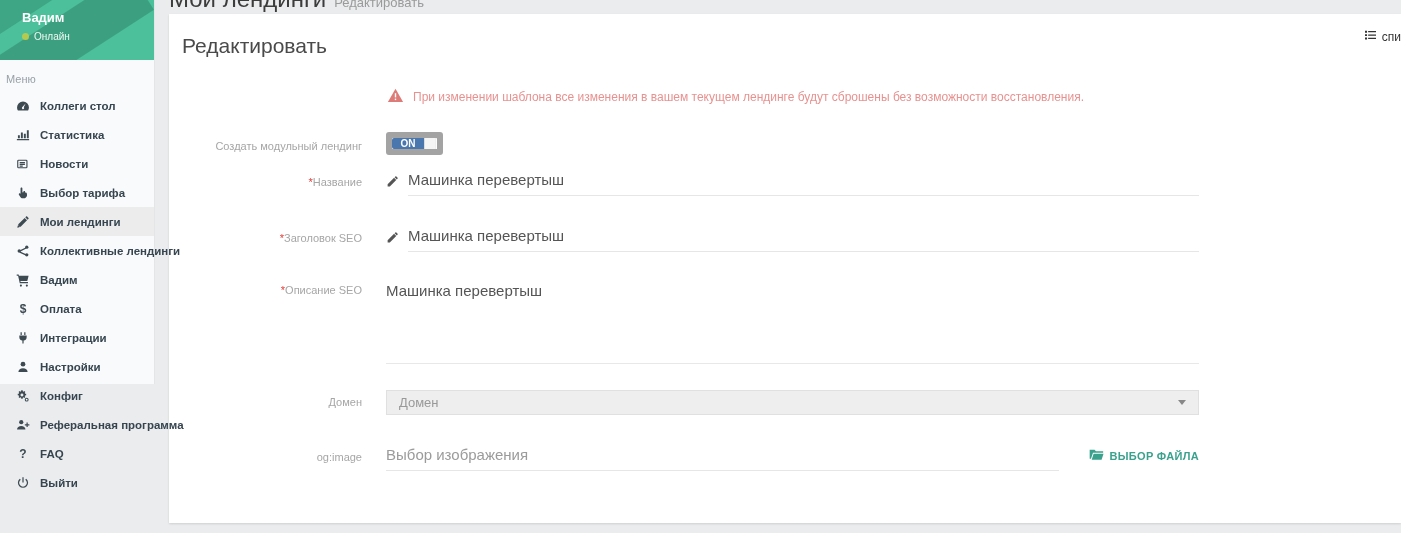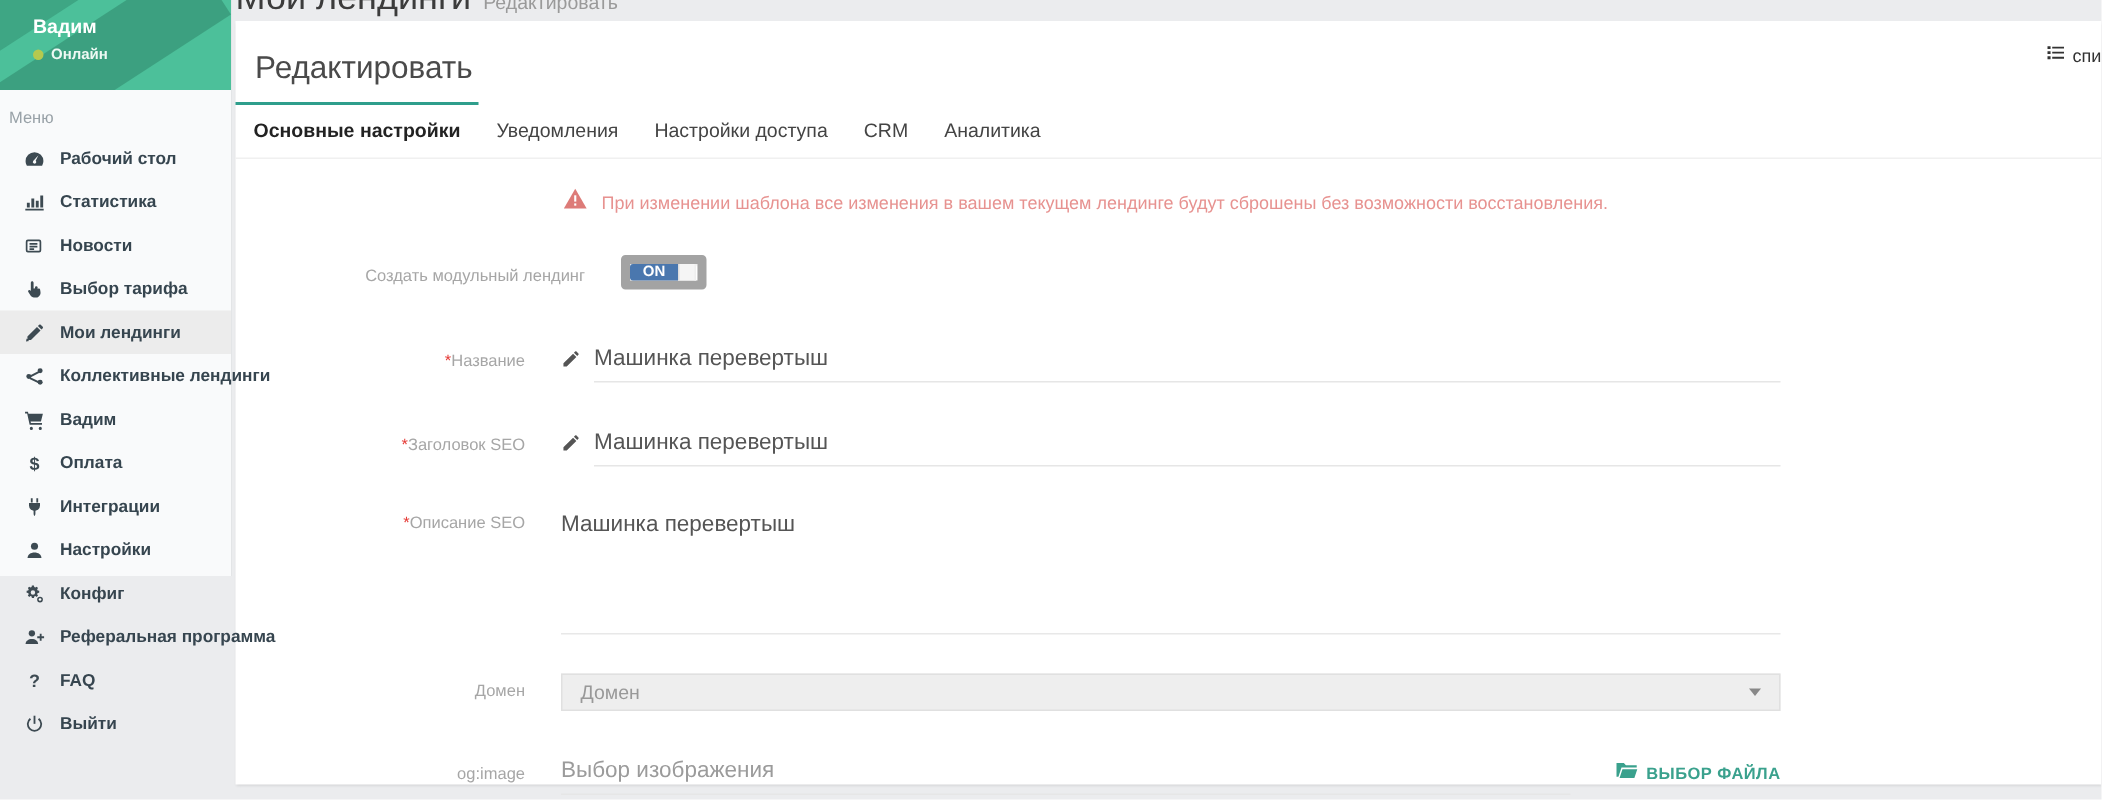--- a/index.html
+++ b/index.html
@@ -26,36 +26,36 @@
     left:-70px; top:30px;
   }
   .sidebar-header::after {
     content:""; position:absolute; width:150px; height:90px;
     background:rgba(15,75,55,.22); transform:rotate(-33deg);
     left:-90px; top:-55px;
   }
   .user-block { position:relative; z-index:1; }
   .user-name { color:#ffffff; font-size:13px; font-weight:bold; }
   .user-status { margin-top:6px; display:flex; align-items:center; gap:5px;
-    color:#eef9f4; font-size:10px;font-weight:bold; }
+    color:#eef9f4; font-size:10px; }
   .status-dot { width:7px; height:7px; border-radius:50%; background:#b5c94f; }
 
   .menu-label { color:#98a1a7; font-size:11px; padding:13px 0 6px 6px; }
   .menu-item {
     display:flex; align-items:center; height:29px; padding-left:15px; gap:9px;
     font-size:11.5px; font-weight:700; color:#36454f; cursor:pointer;
     white-space:nowrap;
   }
   .menu-item.active { background:#ececec; }
   .mi { width:16px; min-width:16px; display:flex; justify-content:center; align-items:center; }
   .mi svg { display:block; }
   .mi-txt { font-size:12px; font-weight:bold; color:#3d4a52; width:16px; text-align:center; }
 
   
-  .main { position:absolute; left:144px; top:0; right:0; height:533px; }
+  .main { position:absolute; left:156px; top:0; right:0; height:533px; }
   .page-title {
     position:absolute; top:-15px; left:13px;
     display:flex; align-items:baseline; gap:8px; white-space:nowrap;
   }
   .page-title h1 { margin:0; font-size:24px; font-weight:400; color:#3c3c3c; }
   .page-title small { font-size:13px; color:#9a9a9a; }
 
   .card {
     position:absolute; left:13px; top:14px; right:0; bottom:10px;
     background:#ffffff; box-shadow:0 1px 2px rgba(0,0,0,.12);
@@ -93,21 +93,21 @@
   .control { flex:1; display:flex; align-items:flex-start; margin-left:8px; }
   .pencil { margin:8px 9px 0 0; flex:none; }
 
   .u-input {
     flex:1; border:none; border-bottom:1px solid #e6e6e6; outline:none;
     font-family:"Liberation Sans", sans-serif;
     font-size:15px; color:#555; padding:5px 0 7px; background:transparent; min-width:0;
   }
   .u-input::placeholder { color:#9b9b9b; opacity:1; }
 
-  .row-toggle { margin-bottom:32px;padding-left:40px; }
+  .row-toggle { margin-bottom:11px; }
   .toggle {
     position:relative; width:57px; height:23px; margin-top:2px;
     border:6px solid #a3a3a3; border-radius:3px; background:#fff; cursor:pointer;
     box-shadow:inset 0 1px 1px rgba(0,0,0,.08);
   }
   .toggle-on {
     position:absolute; left:0; top:0; bottom:0; width:32px;
     background:#4a77ae; color:#fff; font-size:10px; font-weight:bold;
     display:flex; align-items:center; justify-content:center;
     border-radius:2px 0 0 2px;
@@ -153,21 +153,21 @@
     </div>
   </div>
   <div class="menu-label">Меню</div>
 
   <div class="menu-item">
     <span class="mi">
         <svg width="14" height="14" viewBox="0 0 16 16" fill="#3d4a52">
           <path d="M8 2.8A6.8 6.8 0 0 0 1.2 9.6c0 1.3.37 2.5 1 3.5h11.6a6.8 6.8 0 0 0 1-3.5A6.8 6.8 0 0 0 8 2.8zm.9 6.5a1.3 1.3 0 1 1-1.9.2L11 5.2 8.9 9.3z"></path>
         </svg>
       </span>
-    <span>Рабочий стол</span>
+    <span>Коллеги стол</span>
   </div>
   <div class="menu-item">
     <span class="mi">
         <svg width="14" height="14" viewBox="0 0 16 16" fill="#3d4a52">
           <path d="M1 12.7h14V14H1zM2.2 8.2h2.2v3.6H2.2zM5.6 5h2.2v6.8H5.6zM9 6.6h2.2v5.2H9zM12.4 2.6h2.2v9.2h-2.2z"></path>
         </svg>
       </span>
     <span>Статистика</span>
   </div>
   <div class="menu-item">
@@ -281,27 +281,20 @@
     <div class="card-header">
       <h2>Редактировать</h2>
       <div class="list-btn">
         <span><svg width="13" height="11" viewBox="0 0 16 14" fill="#333">
               <path d="M1 1h2.6v2.4H1zM5 1.4h10V3H5zM1 5.3h2.6v2.4H1zM5 5.7h10v1.6H5zM1 9.6h2.6V12H1zM5 10h10v1.6H5z"></path>
             </svg></span>
         <span>список</span>
       </div>
     </div>
 
-    <div class="tabs">
-      <div class="tab active">Основные настройки</div>
-      <div class="tab">Уведомления</div>
-      <div class="tab">Настройки доступа</div>
-      <div class="tab">CRM</div>
-      <div class="tab">Аналитика</div>
-    </div>
 
     <div class="tab-content">
       <div class="warning">
         <span><svg width="17" height="15" viewBox="0 0 16 15">
               <path d="M8 .8 15.6 14H.4z" fill="#dd7b78"></path>
               <rect x="7.3" y="5.2" width="1.4" height="4.2" fill="#fff"></rect>
               <rect x="7.3" y="10.6" width="1.4" height="1.5" fill="#fff"></rect>
             </svg></span>
         <span class="warning-text">При изменении шаблона все изменения в вашем текущем лендинге будут сброшены без возможности восстановления.</span>
       </div>

